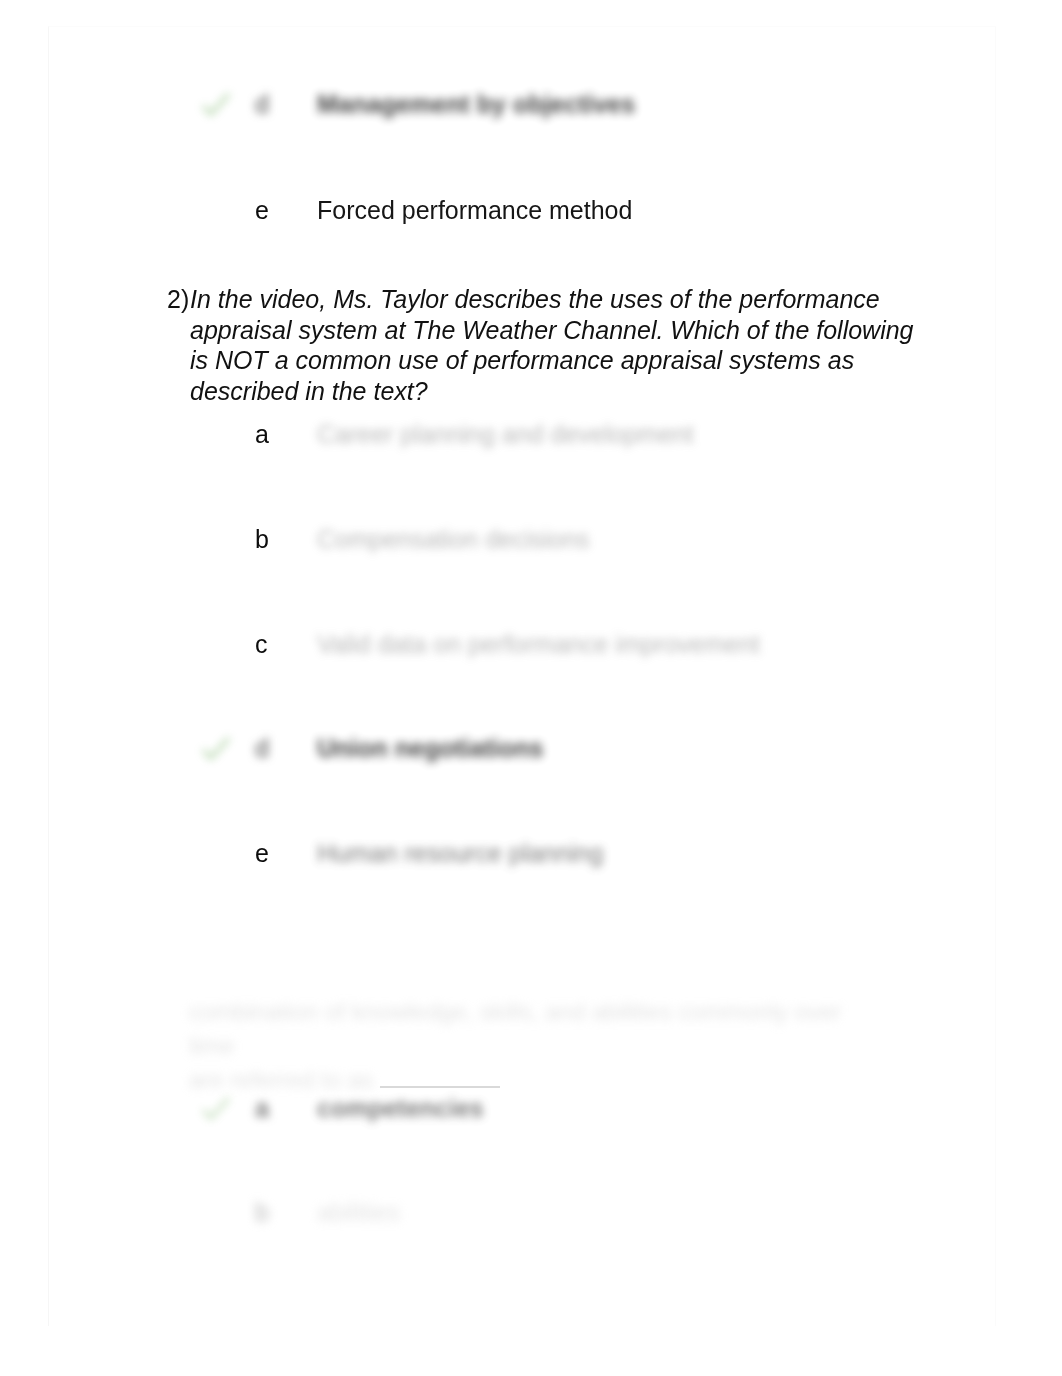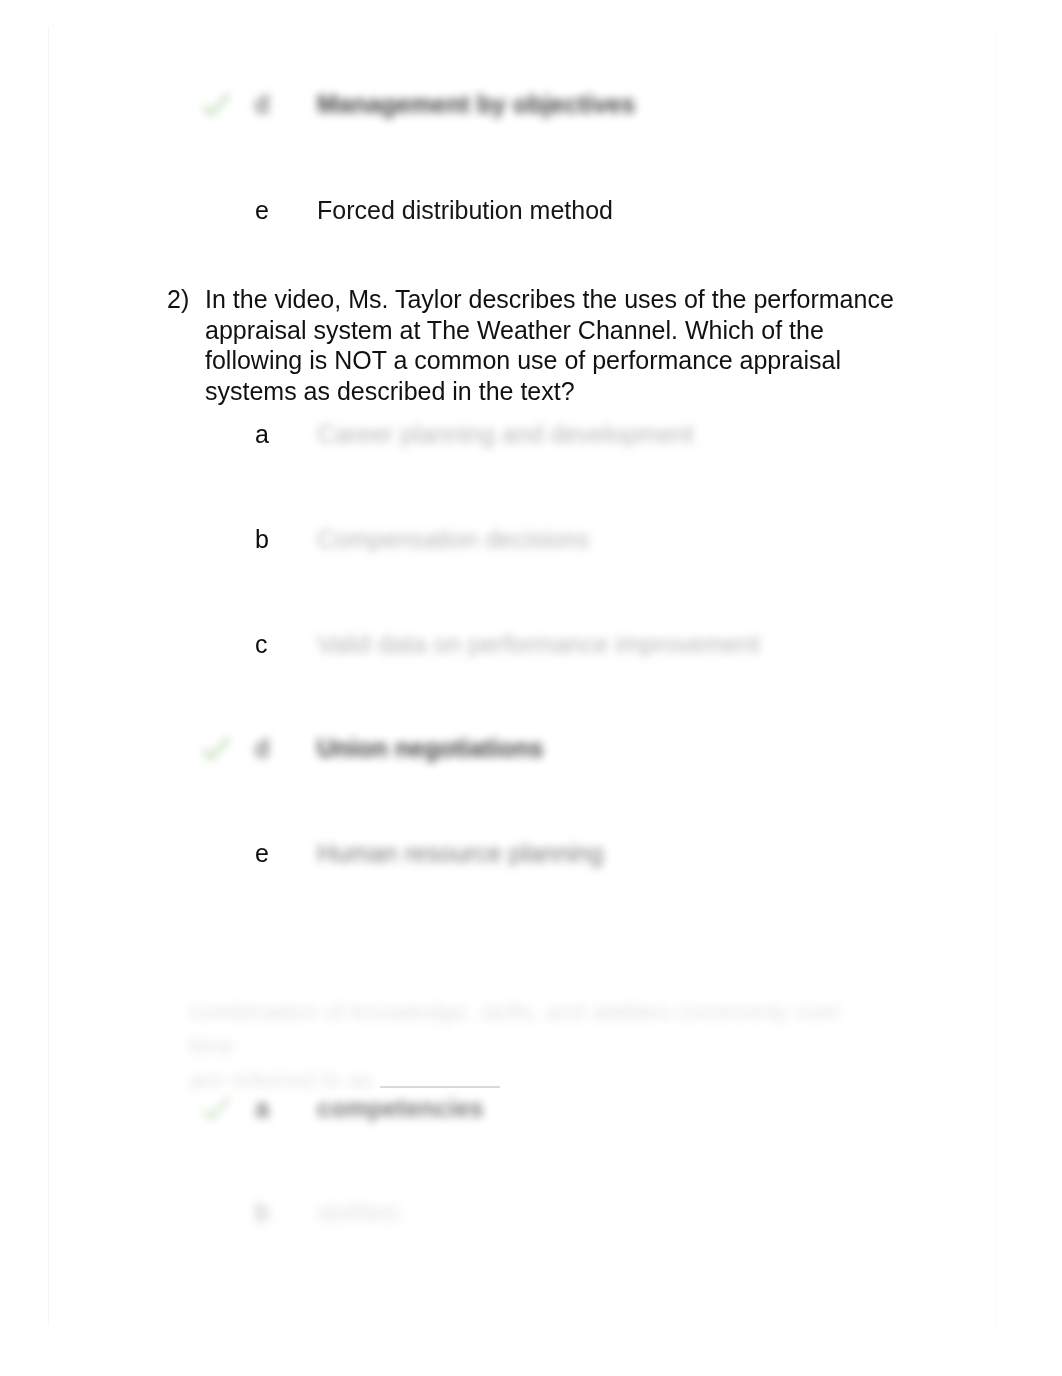--- a/index.html
+++ b/index.html
@@ -121,21 +121,22 @@
     line-height: 30.5px;
     color: #111111;
   }
   .question .qnum {
     position: absolute;
     left: 0;
     top: 0;
   }
   .question .qbody {
     display: block;
-    margin-left: 38px;
+    margin-left: 23px;
+    font-style: italic;
   }
 
   
   .stem {
     position: absolute;
     left: 140px;
     width: 680px;
     font-size: 24px;
     line-height: 34px;
     color: #bcbcbc;
@@ -158,21 +159,21 @@
         <svg width="34" height="34" viewBox="0 0 34 34">
           <path d="M5 18 L12 25 L29 6" fill="none" stroke="#7cb56b" stroke-width="3.4" stroke-linecap="round" stroke-linejoin="round"></path>
         </svg>
       </span>
       <span class="opt-letter blur-letter">d</span>
       <span class="opt-text blur-heavy bold-ish">Management by objectives</span>
     </div>
 
     <div class="opt-row" style="top:168px;">
       <span class="opt-letter">e</span>
-      <span class="opt-text">Forced distribution method</span>
+      <span class="opt-text">Forced performance method</span>
     </div>
 
     <div class="question" style="top:257px;">
       <span class="qnum">2)</span>
       <span class="qbody">In the video, Ms. Taylor describes the uses of the performance appraisal system at The Weather Channel. Which of the following is NOT a common use of performance appraisal systems as described in the text?</span>
     </div>
 
     <div class="opt-row" style="top:392px;">
       <span class="opt-letter">a</span>
       <span class="opt-text blur-light">Career planning and development</span>

